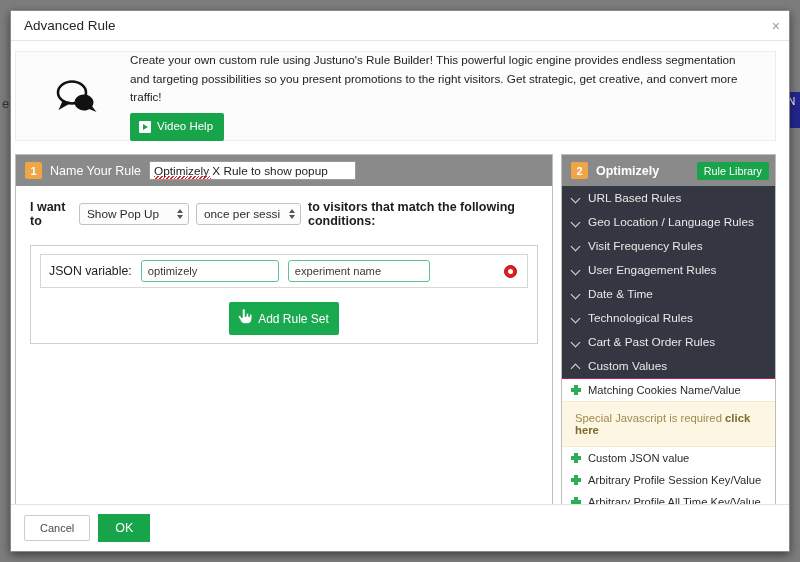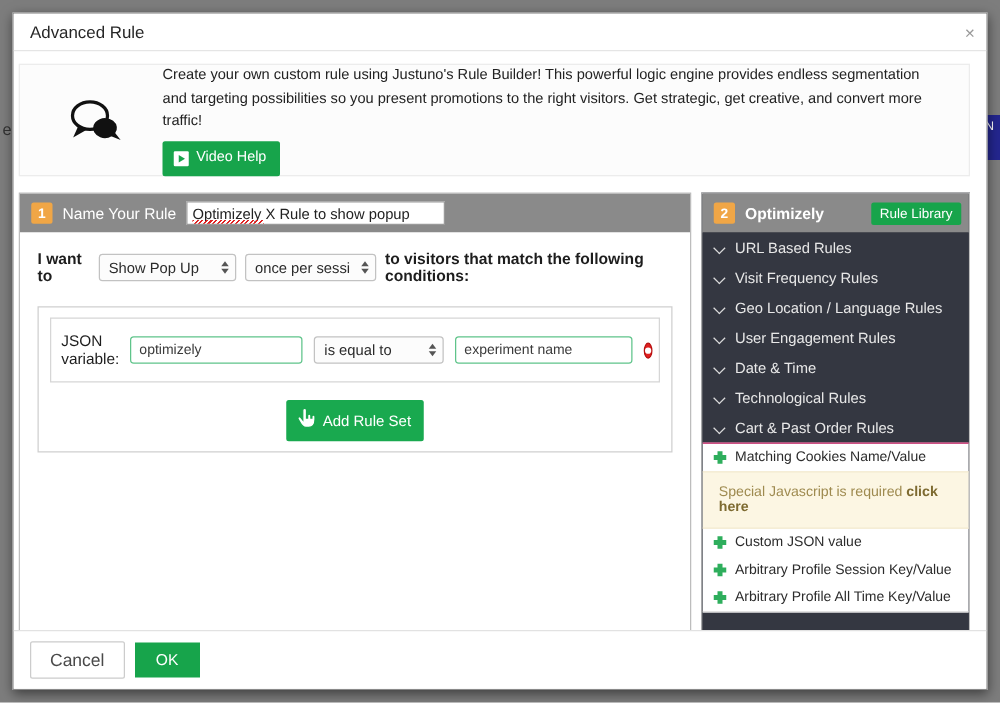--- a/index.html
+++ b/index.html
@@ -248,21 +248,21 @@
 
   .ruleset-box {
     margin-top: 17px;
     border: 1px solid #cfcfcf;
     background: #fff;
     padding: 8px 9px;
   }
   .rule-row {
     border: 1px solid #d6d6d6;
     background: #fff;
-    height: 52px;
+    height: 34px;
     display: flex;
     align-items: center;
     padding: 0 8px;
     gap: 9px;
   }
   .rule-row-label {
     font-size: 12.3px;
     color: #1d1d1d;
   }
   .txt-green {
@@ -424,21 +424,21 @@
     background: #fff;
     display: flex;
     align-items: center;
     padding: 0 13px;
     gap: 8px;
   }
   .btn-cancel {
     border: 1px solid #cccccc;
     background: #fff;
     color: #4a4a4a;
-    font-size: 14px;
+    font-size: 11px;
     padding: 6px 15px;
     border-radius: 2px;
     cursor: pointer;
     font-family: "Liberation Sans", sans-serif;
   }
   .btn-ok {
     border: none;
     background: #17a44b;
     color: #fff;
     font-size: 12.5px;
@@ -520,29 +520,20 @@
                 </span>
             </span>
 
             <span>to visitors that match the following conditions:</span>
           </div>
 
           <div class="ruleset-box">
             <div class="rule-row">
               <span class="rule-row-label">JSON variable:</span>
               <input class="txt-green txt-var" type="text" value="optimizely" style="">
-              <span class="sel-wrap">
-                <select class="sel sel-op">
-                  <option>is equal to</option>
-                </select>
-                <span class="sel-arrows">
-                    <i class="up"></i>
-                    <i class="down"></i>
-                  </span>
-              </span>
               <input class="txt-green txt-val" type="text" value="experiment name" style="">
               <span class="del-btn"></span>
             </div>
 
             <div class="addrule-wrap">
               <div class="add-rule-set">
                 <span>
                   <svg width="20" height="20" viewBox="0 0 20 20" aria-hidden="true">
                     <path d="M7.2 3.2 a1.5 1.5 0 0 1 3 0 v6.2 h.9 V7.6 a1.3 1.3 0 0 1 2.6 0 v1.8 h.8 V8.3 a1.25 1.25 0 0 1 2.5 0 v2 c0 3.7 -1.6 6.5 -5 6.5 h-2.2 c-2.4 0 -3.6 -1.6 -4.6 -3.6 L3.6 10.4 a1.25 1.25 0 0 1 2 -1.5 l1.6 2 z" fill="#ffffff" stroke="#19a94f" stroke-width="1"></path>
                   </svg>
@@ -561,41 +552,45 @@
           <span class="rule-library">Rule Library</span>
         </div>
 
         <div class="cond-list">
           <div class="cond-item">
             <span class="chev"></span>
             <span>URL Based Rules</span>
           </div>
           <div class="cond-item">
             <span class="chev"></span>
+            <span>Geo Location / Language Rules</span>
+          </div>
+          <div class="cond-item">
+            <span class="chev"></span>
             <span>Visit Frequency Rules</span>
-          </div>
-          <div class="cond-item">
-            <span class="chev"></span>
-            <span>Geo Location / Language Rules</span>
           </div>
           <div class="cond-item">
             <span class="chev"></span>
             <span>User Engagement Rules</span>
           </div>
           <div class="cond-item">
             <span class="chev"></span>
             <span>Date &amp; Time</span>
           </div>
           <div class="cond-item">
             <span class="chev"></span>
             <span>Technological Rules</span>
           </div>
           <div class="cond-item">
             <span class="chev"></span>
             <span>Cart &amp; Past Order Rules</span>
+          </div>
+          <div class="cond-item">
+            <span class="chev up"></span>
+            <span>Custom Values</span>
           </div>
 
           <div class="subpanel">
             <div class="sub-item">
               <span class="plus-icon"></span>
               <span>Matching Cookies Name/Value</span>
             </div>
             <div class="js-note">
               <span>Special Javascript is required </span><b>click here</b>
             </div>

